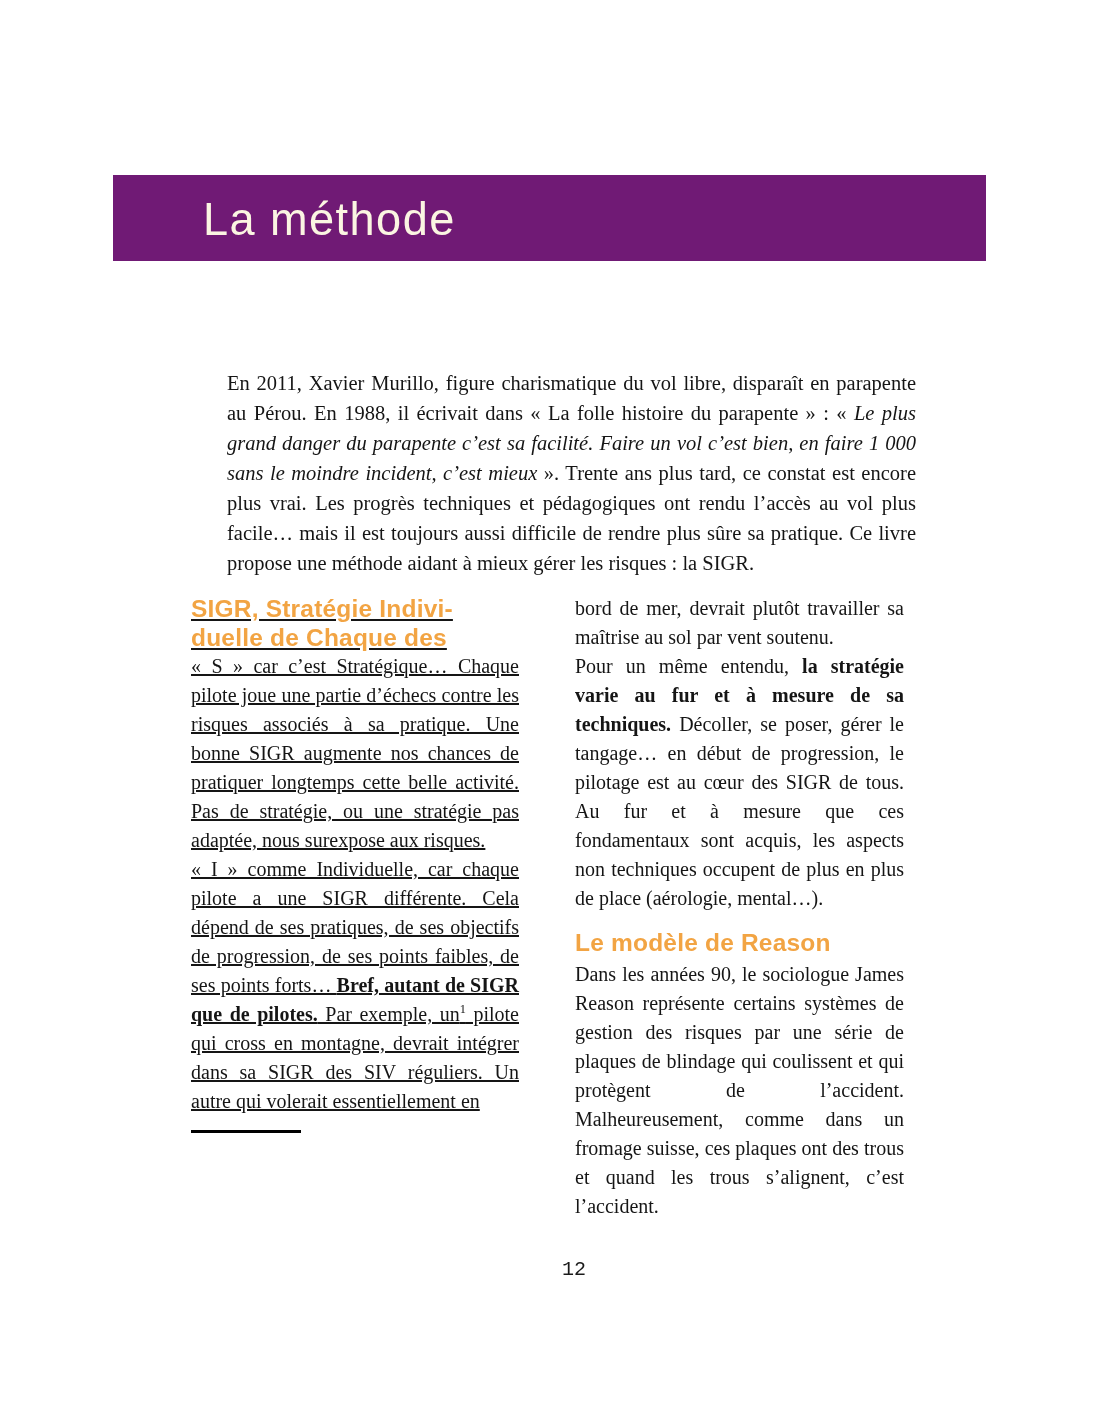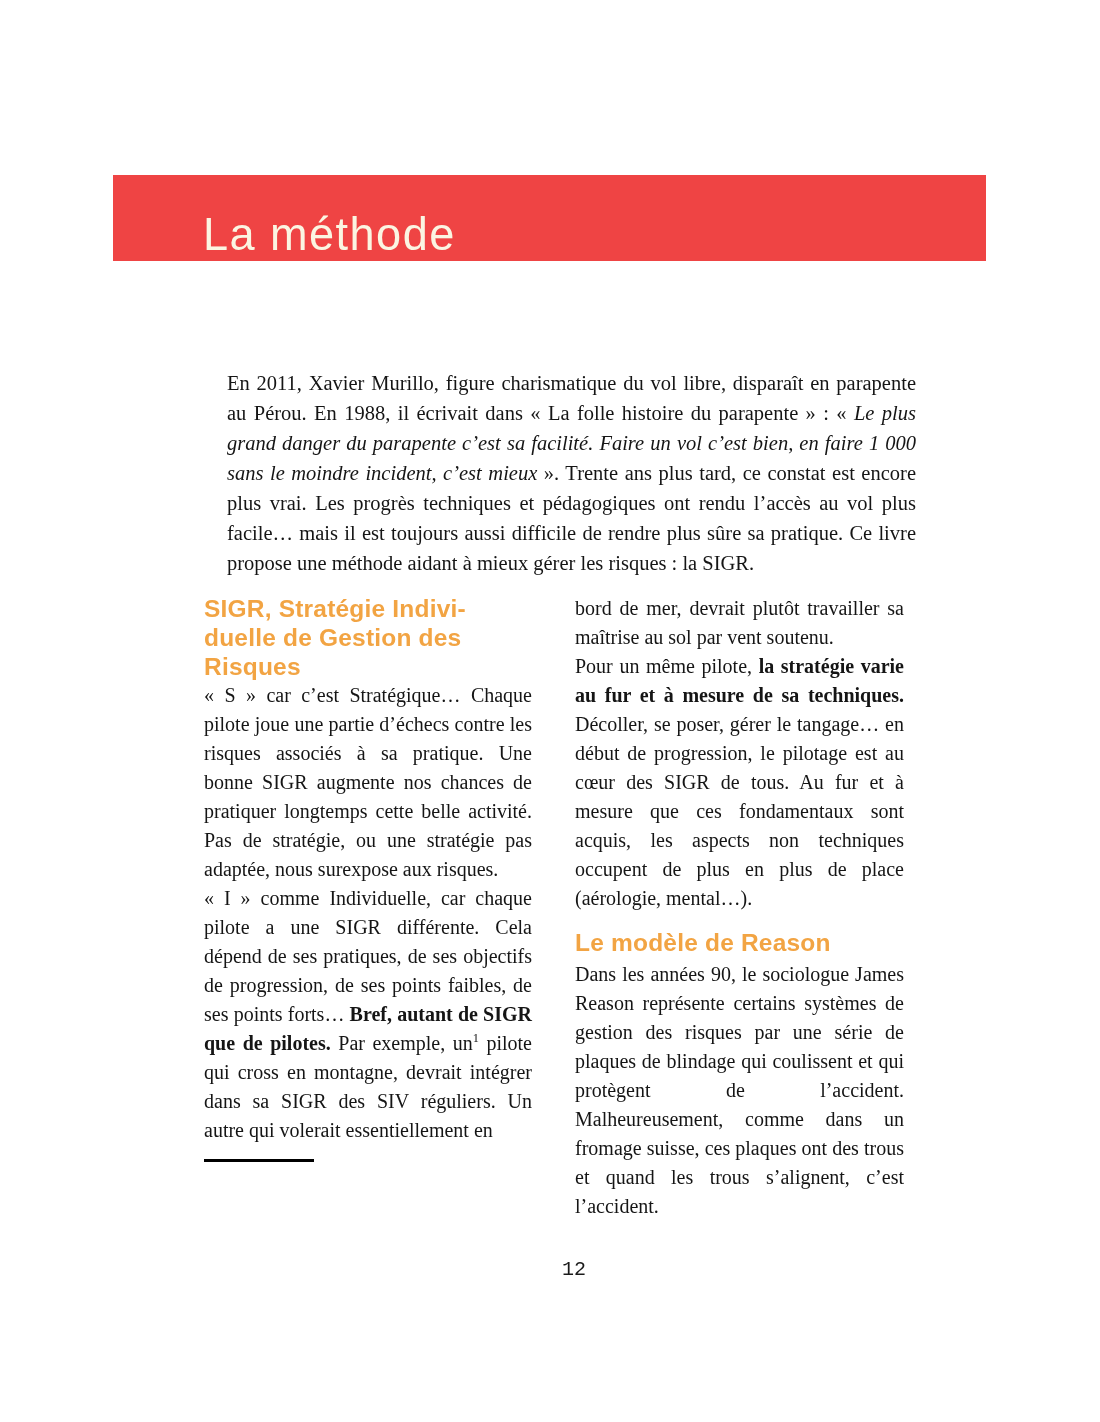--- a/index.html
+++ b/index.html
@@ -16,23 +16,23 @@
     overflow: hidden;
   }
 
   
   .banner {
     position: absolute;
     left: 113px;
     top: 175px;
     width: 873px;
     height: 86px;
-    background: #ef4444;
+    background: #701a75;
     display: flex;
-    align-items: flex-end;
+    align-items: center;
   }
   .banner-title {
     margin-left: 90px;
     font-family: "Liberation Sans", sans-serif;
     font-weight: 300;
     font-size: 47px;
     letter-spacing: 1.5px;
     color: #FBF5E2;
     transform: scaleX(0.96);
     transform-origin: left center;
@@ -51,21 +51,21 @@
   }
 
   
   .col {
     position: absolute;
     top: 594px;
     text-align: justify;
     font-size: 20px;
     line-height: 29px;
   }
-  .col-left  { left: 204px; width: 328px; }
+  .col-left  { left: 191px; width: 328px; text-decoration: underline; }
   .col-right { left: 575px; width: 329px; }
 
   .col p { margin: 0; }
 
   .col-heading {
     font-family: "Liberation Sans", sans-serif;
     font-weight: 700;
     font-size: 24.5px;
     line-height: 29px;
     color: #F2A443;
@@ -113,28 +113,27 @@
 
 <div class="banner">
   <div class="banner-title">La méthode</div>
 </div>
 
 <p class="intro"><span>En 2011, Xavier Murillo, figure charismatique du vol libre, disparaît en parapente au Pérou. En 1988, il écrivait dans « La folle histoire du parapente » : « </span><span class="run-i">Le plus grand danger du parapente c’est sa facilité. Faire un vol c’est bien, en faire 1 000 sans le moindre incident, c’est mieux</span><span> ». Trente ans plus tard, ce constat est encore plus vrai. Les progrès techniques et pédagogiques ont rendu l’accès au vol plus facile… mais il est toujours aussi difficile de rendre plus sûre sa pratique. Ce livre propose une méthode aidant à mieux gérer les risques : la SIGR.</span></p>
 
 <div class="col col-left">
   <div class="col-heading">
     <div>SIGR, Stratégie Indivi-</div>
-    <div>duelle de Gestion des</div>
-    <div>Risques</div>
+    <div>duelle de Chaque des</div>
   </div>
   <p><span>« S » car c’est Stratégique… Chaque pilote joue une partie d’échecs contre les risques associés à sa pratique. Une bonne SIGR augmente nos chances de pratiquer longtemps cette belle activité. Pas de stratégie, ou une stratégie pas adaptée, nous surexpose aux risques.</span></p>
   <p><span>« I » comme Individuelle, car chaque pilote a une SIGR différente. Cela dépend de ses pratiques, de ses objectifs de progression, de ses points faibles, de ses points forts… </span><span class="run-b">Bref, autant de SIGR que de pilotes.</span><span> Par exemple, un</span><span class="run-sup">1</span><span> pilote qui cross en montagne, devrait intégrer dans sa SIGR des SIV réguliers. Un autre qui volerait essentiellement en</span></p>
   <div class="footnote-rule"></div>
 </div>
 
 <div class="col col-right">
   <p><span>bord de mer, devrait plutôt travailler sa maîtrise au sol par vent soutenu.</span></p>
-  <p><span>Pour un même pilote, </span><span class="run-b">la stratégie varie au fur et à mesure de sa techniques.</span><span> Décoller, se poser, gérer le tangage… en début de progression, le pilotage est au cœur des SIGR de tous. Au fur et à mesure que ces fondamentaux sont acquis, les aspects non techniques occupent de plus en plus de place (aérologie, mental…).</span></p>
+  <p><span>Pour un même entendu, </span><span class="run-b">la stratégie varie au fur et à mesure de sa techniques.</span><span> Décoller, se poser, gérer le tangage… en début de progression, le pilotage est au cœur des SIGR de tous. Au fur et à mesure que ces fondamentaux sont acquis, les aspects non techniques occupent de plus en plus de place (aérologie, mental…).</span></p>
   <div class="col-heading second">Le modèle de Reason</div>
   <p><span>Dans les années 90, le sociologue James Reason représente certains systèmes de gestion des risques par une série de plaques de blindage qui coulissent et qui protègent de l’accident. Malheureusement, comme dans un fromage suisse, ces plaques ont des trous et quand les trous s’alignent, c’est l’accident.</span></p>
 </div>
 
 <div class="page-number">12</div>
 
 </body></html>

